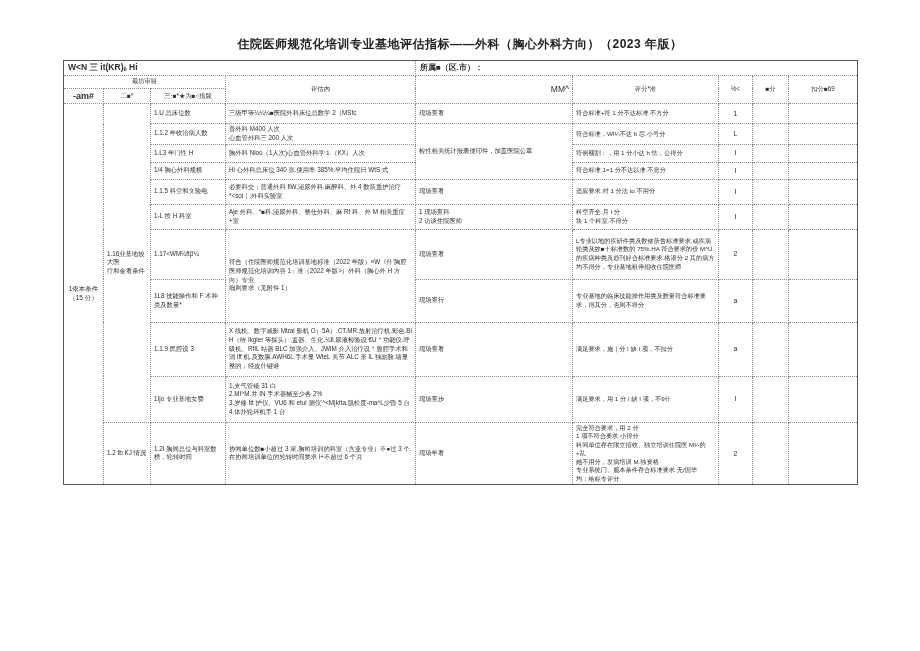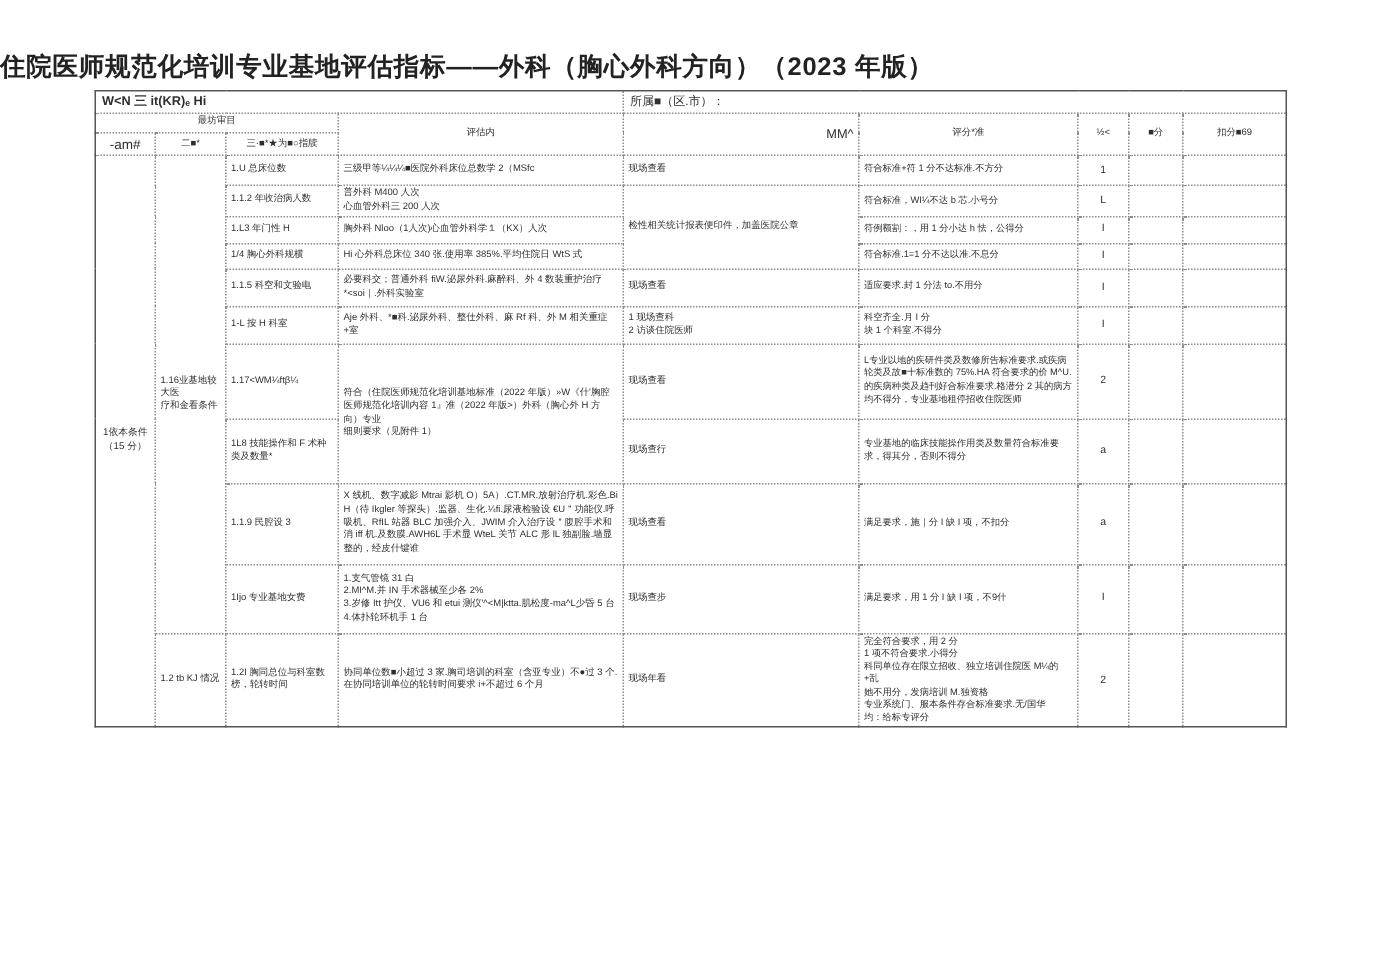--- a/index.html
+++ b/index.html
@@ -1,24 +1,24 @@
 <!DOCTYPE html>
 <html><head>
 <meta charset="utf-8">
 <style>
   html,body{margin:0;padding:0;background:#fff;}
   body{width:920px;height:651px;font-family:"Liberation Sans",sans-serif;color:#2e2e2e;overflow:hidden;}
-  .title{margin-top:37px;font-size:17px;font-weight:bold;line-height:15px;color:#222;letter-spacing:.5px;}
+  .title{margin-top:37px;text-align:center;font-size:12px;font-weight:bold;line-height:15px;color:#222;letter-spacing:.5px;}
   table{border-collapse:collapse;table-layout:fixed;margin:8px 0 12px 63px;border:1.5px solid #555;}
   td{border:1px dotted #8d8d8d;padding:1px 3px;font-size:6.5px;line-height:1.38;vertical-align:middle;overflow:hidden;word-break:break-all;}
   .ml{white-space:pre-line;}
   .unit{font-size:8.5px;font-weight:bold;padding-left:4px;}
-  .region{font-size:8px;font-weight:normal;padding-left:4px;}
+  .region{font-size:8px;font-weight:bold;padding-left:4px;}
   .grp{font-size:6.3px;text-align:center;}
-  .h-l1{font-size:9px;font-weight:normal;text-align:center;}
+  .h-l1{font-size:9px;font-weight:bold;text-align:center;}
   .h-sm{font-size:6.3px;text-align:center;}
   .h-mm{font-size:8.5px;text-align:right;}
   .lvl1{text-align:center;white-space:pre-line;font-size:6.5px;}
   .lvl2{font-size:6.3px;white-space:pre-line;}
   .l3{font-size:6.3px;}
   .cnt{font-size:6.3px;}
   .mth{font-size:6.3px;}
   .std{font-size:6.2px;}
   .val{text-align:center;font-size:7px;}
 </style>

